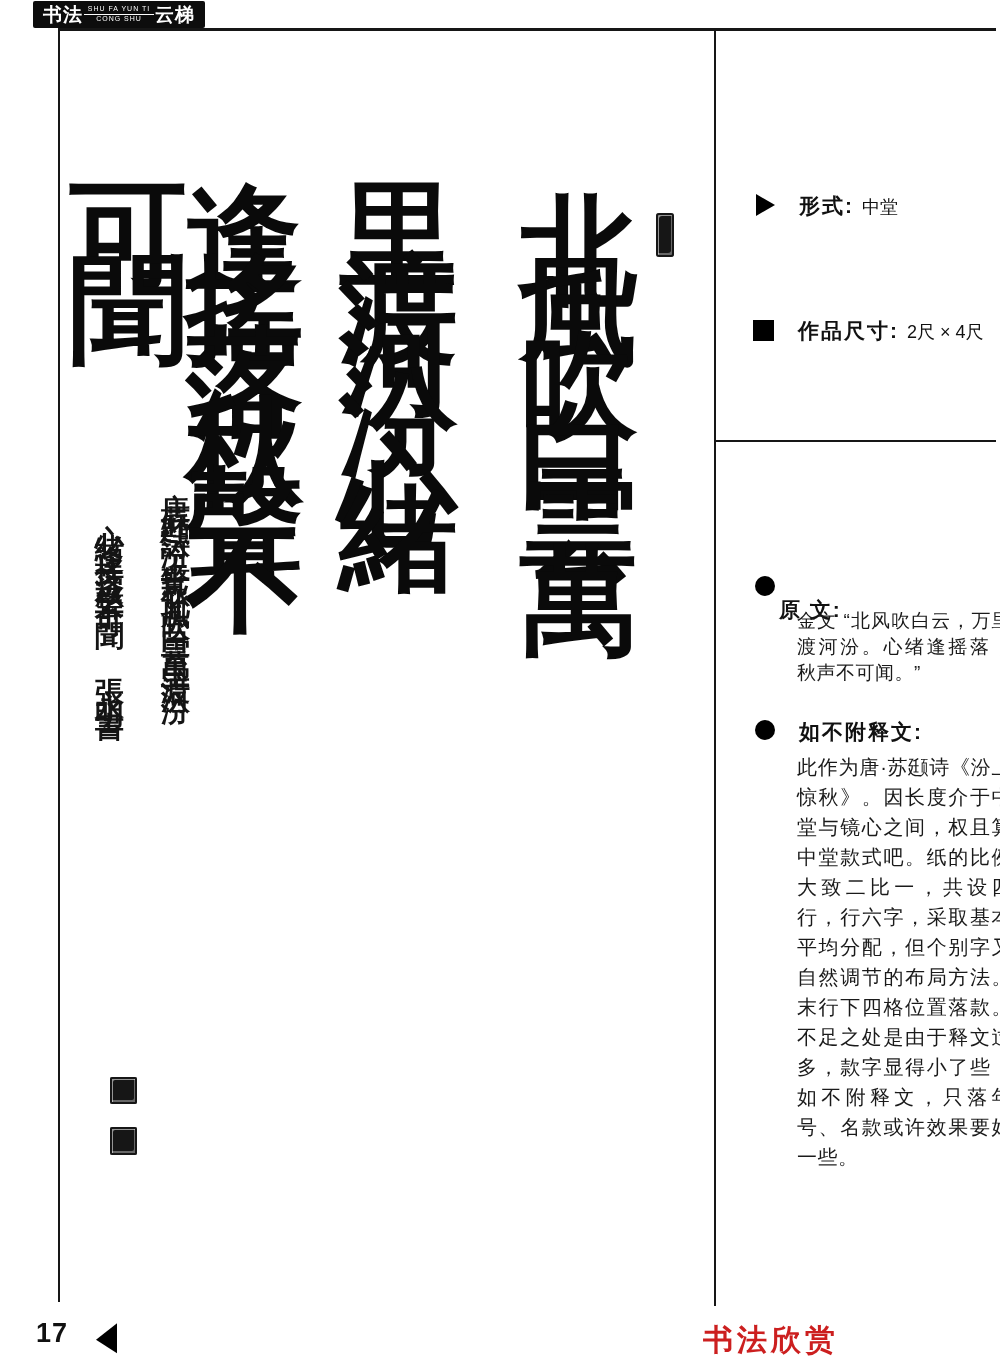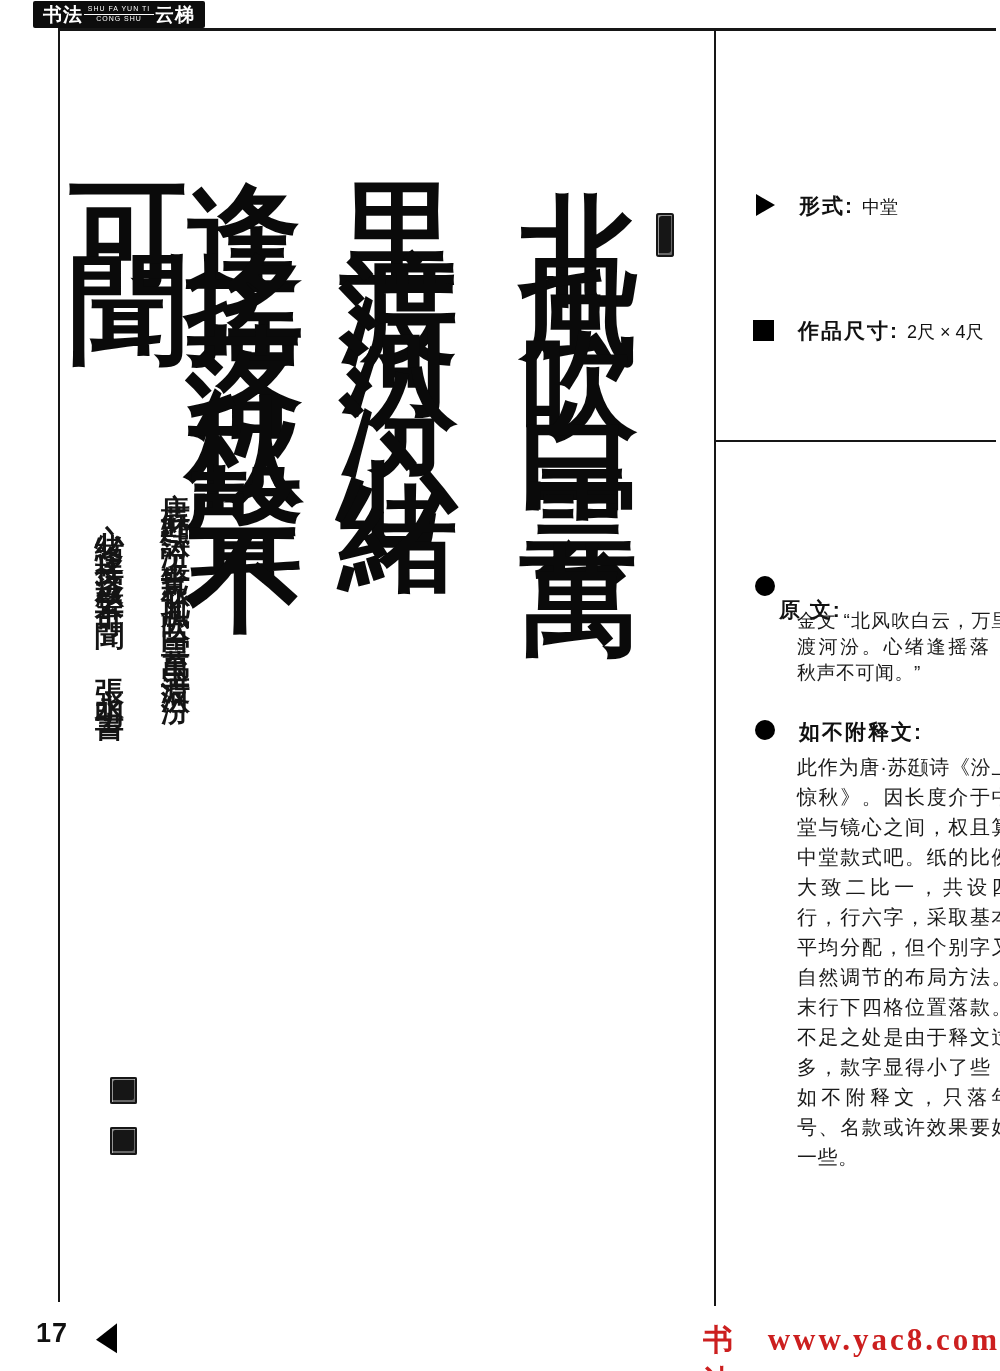--- a/index.html
+++ b/index.html
@@ -128,14 +128,13 @@
 <div class="side-row" style="left:755px;top:718px;">
   <span class="dot-icon"></span>
   <span class="side-label">如不附释文:</span>
 </div>
 <div class="side-body feat-body">此作为唐·苏颋诗《汾上惊秋》。因长度介于中堂与镜心之间，权且算中堂款式吧。纸的比例大致二比一，共设四行，行六字，采取基本平均分配，但个别字又自然调节的布局方法。末行下四格位置落款。不足之处是由于释文过多，款字显得小了些，如不附释文，只落年号、名款或许效果要好一些。</div>
 
 <div class="page-num">17</div>
 <div class="tri-left"></div>
 <div class="red-footer">
   <span class="red-cn" style="color: rgb(204, 31, 31);">书法欣赏</span>
-  <span class="red-url" style="color: rgb(204, 31, 31);">www.yac8.com</span>
 </div>
 
 </body></html>

